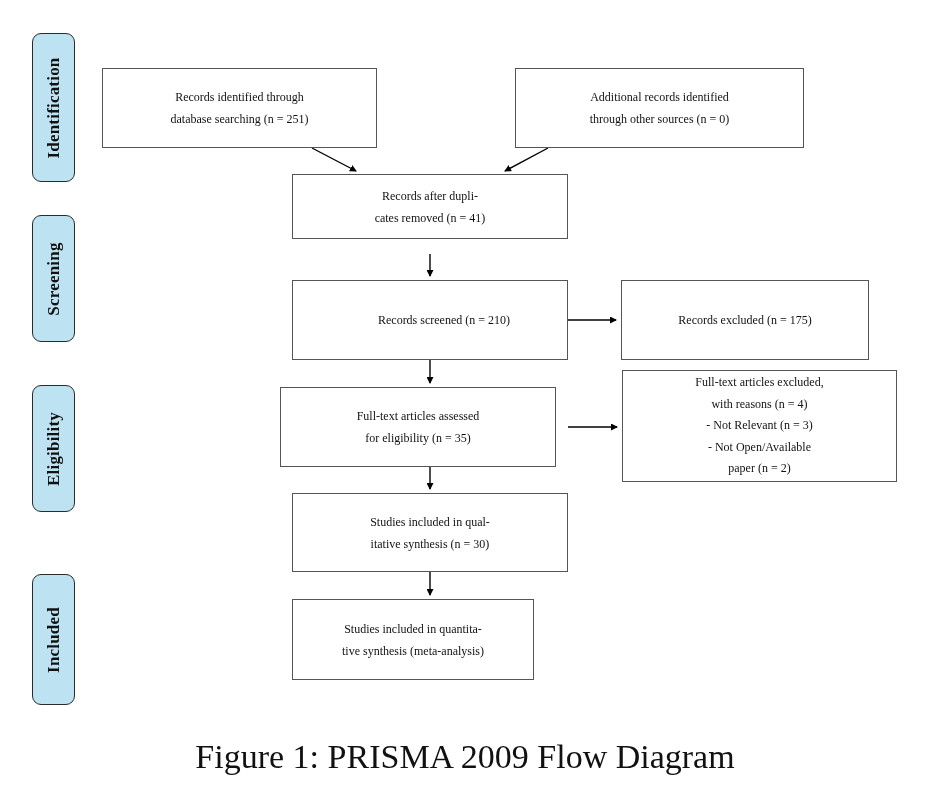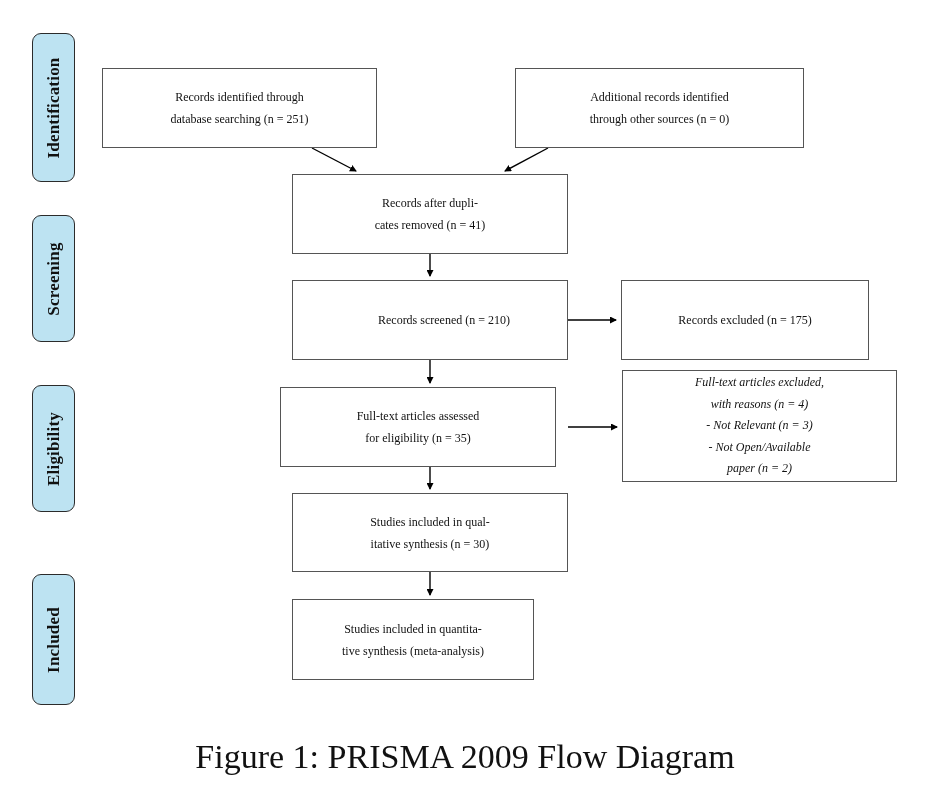--- a/index.html
+++ b/index.html
@@ -60,25 +60,25 @@
     justify-content: center;
     text-align: center;
     font-size: 12px;
   }
   .flowbox .lines { width: 100%; }
   .flowbox .lines div { line-height: 22px; }
   #box-fulltext-excluded .lines div { line-height: 21.5px; }
 
   #box-identified-db      { left: 102px; top: 68px;  width: 275px; height: 80px; }
   #box-identified-other   { left: 483px; top: 68px;  width: 289px; height: 80px; margin-left: 32px; }
-  #box-after-duplicates   { left: 292px; top: 174px; width: 276px; height: 80px; }
+  #box-after-duplicates   { left: 292px; top: 174px; width: 276px; height: 65px; }
   #box-screened           { left: 292px; top: 280px; width: 276px; height: 80px; padding-left: 28px; }
   #box-excluded           { left: 621px; top: 280px; width: 248px; height: 80px; }
   #box-fulltext-assessed  { left: 280px; top: 387px; width: 276px; height: 80px; }
-  #box-fulltext-excluded  { left: 622px; top: 370px; width: 275px; height: 112px; font-style: italic; }
+  #box-fulltext-excluded  { left: 622px; top: 370px; width: 275px; height: 112px; }
   #box-qualitative        { left: 292px; top: 493px; width: 276px; height: 79px; }
   #box-quantitative       { left: 292px; top: 599px; width: 242px; height: 81px; }
 
   .caption {
     position: absolute;
     left: 0;
     top: 738px;
     width: 930px;
     text-align: center;
     font-size: 34px;

